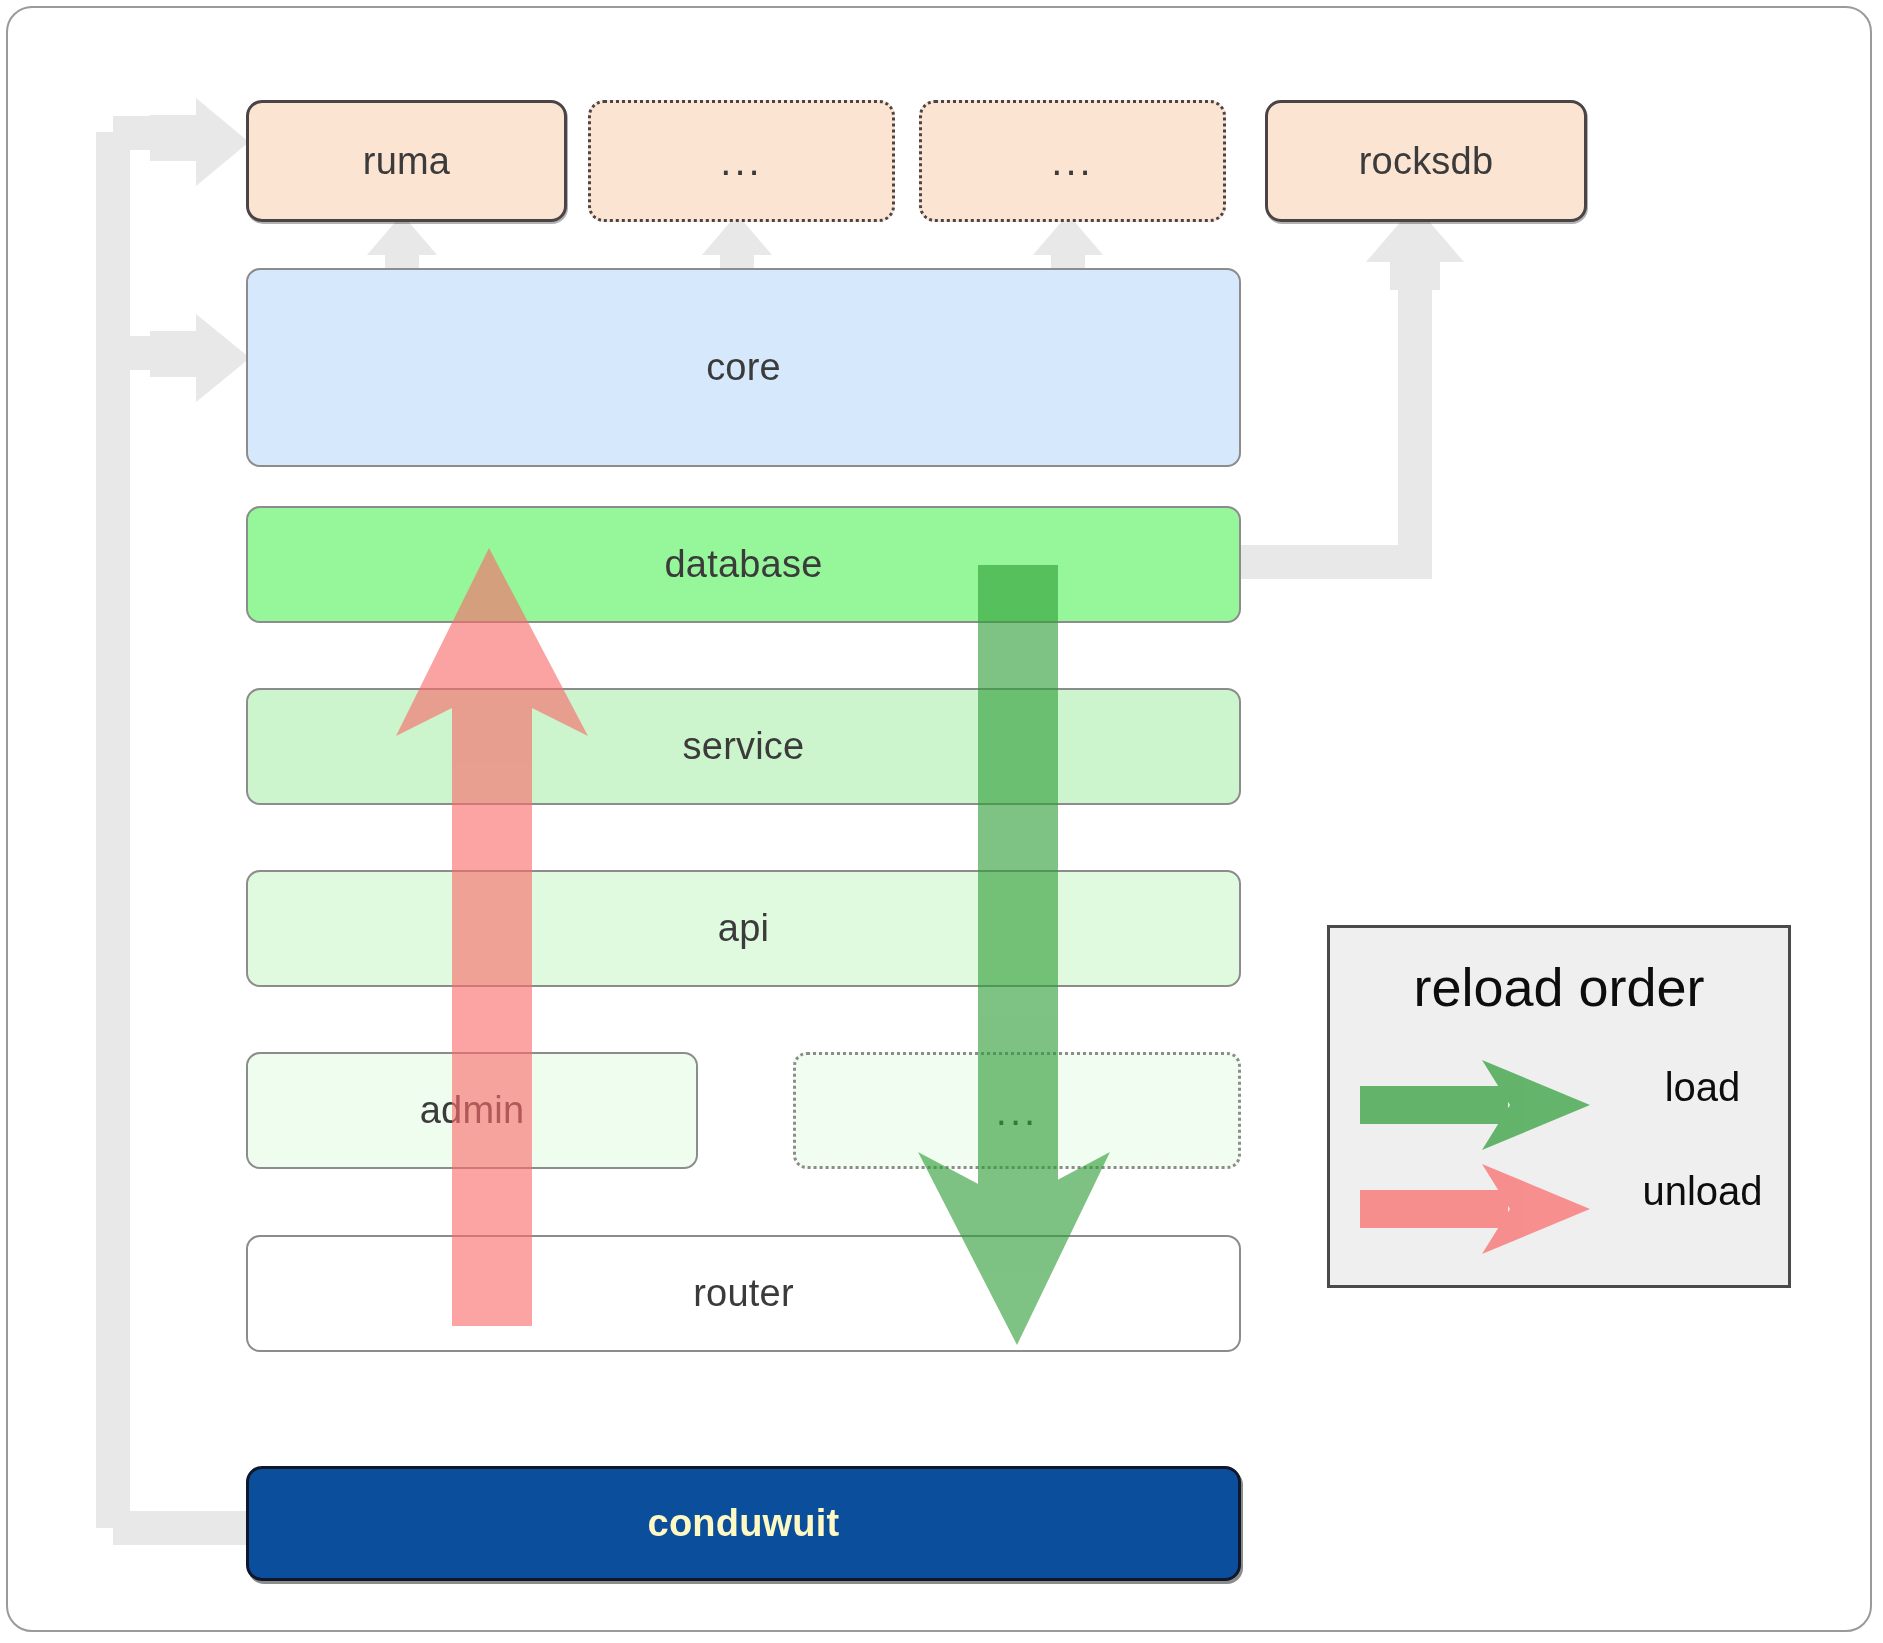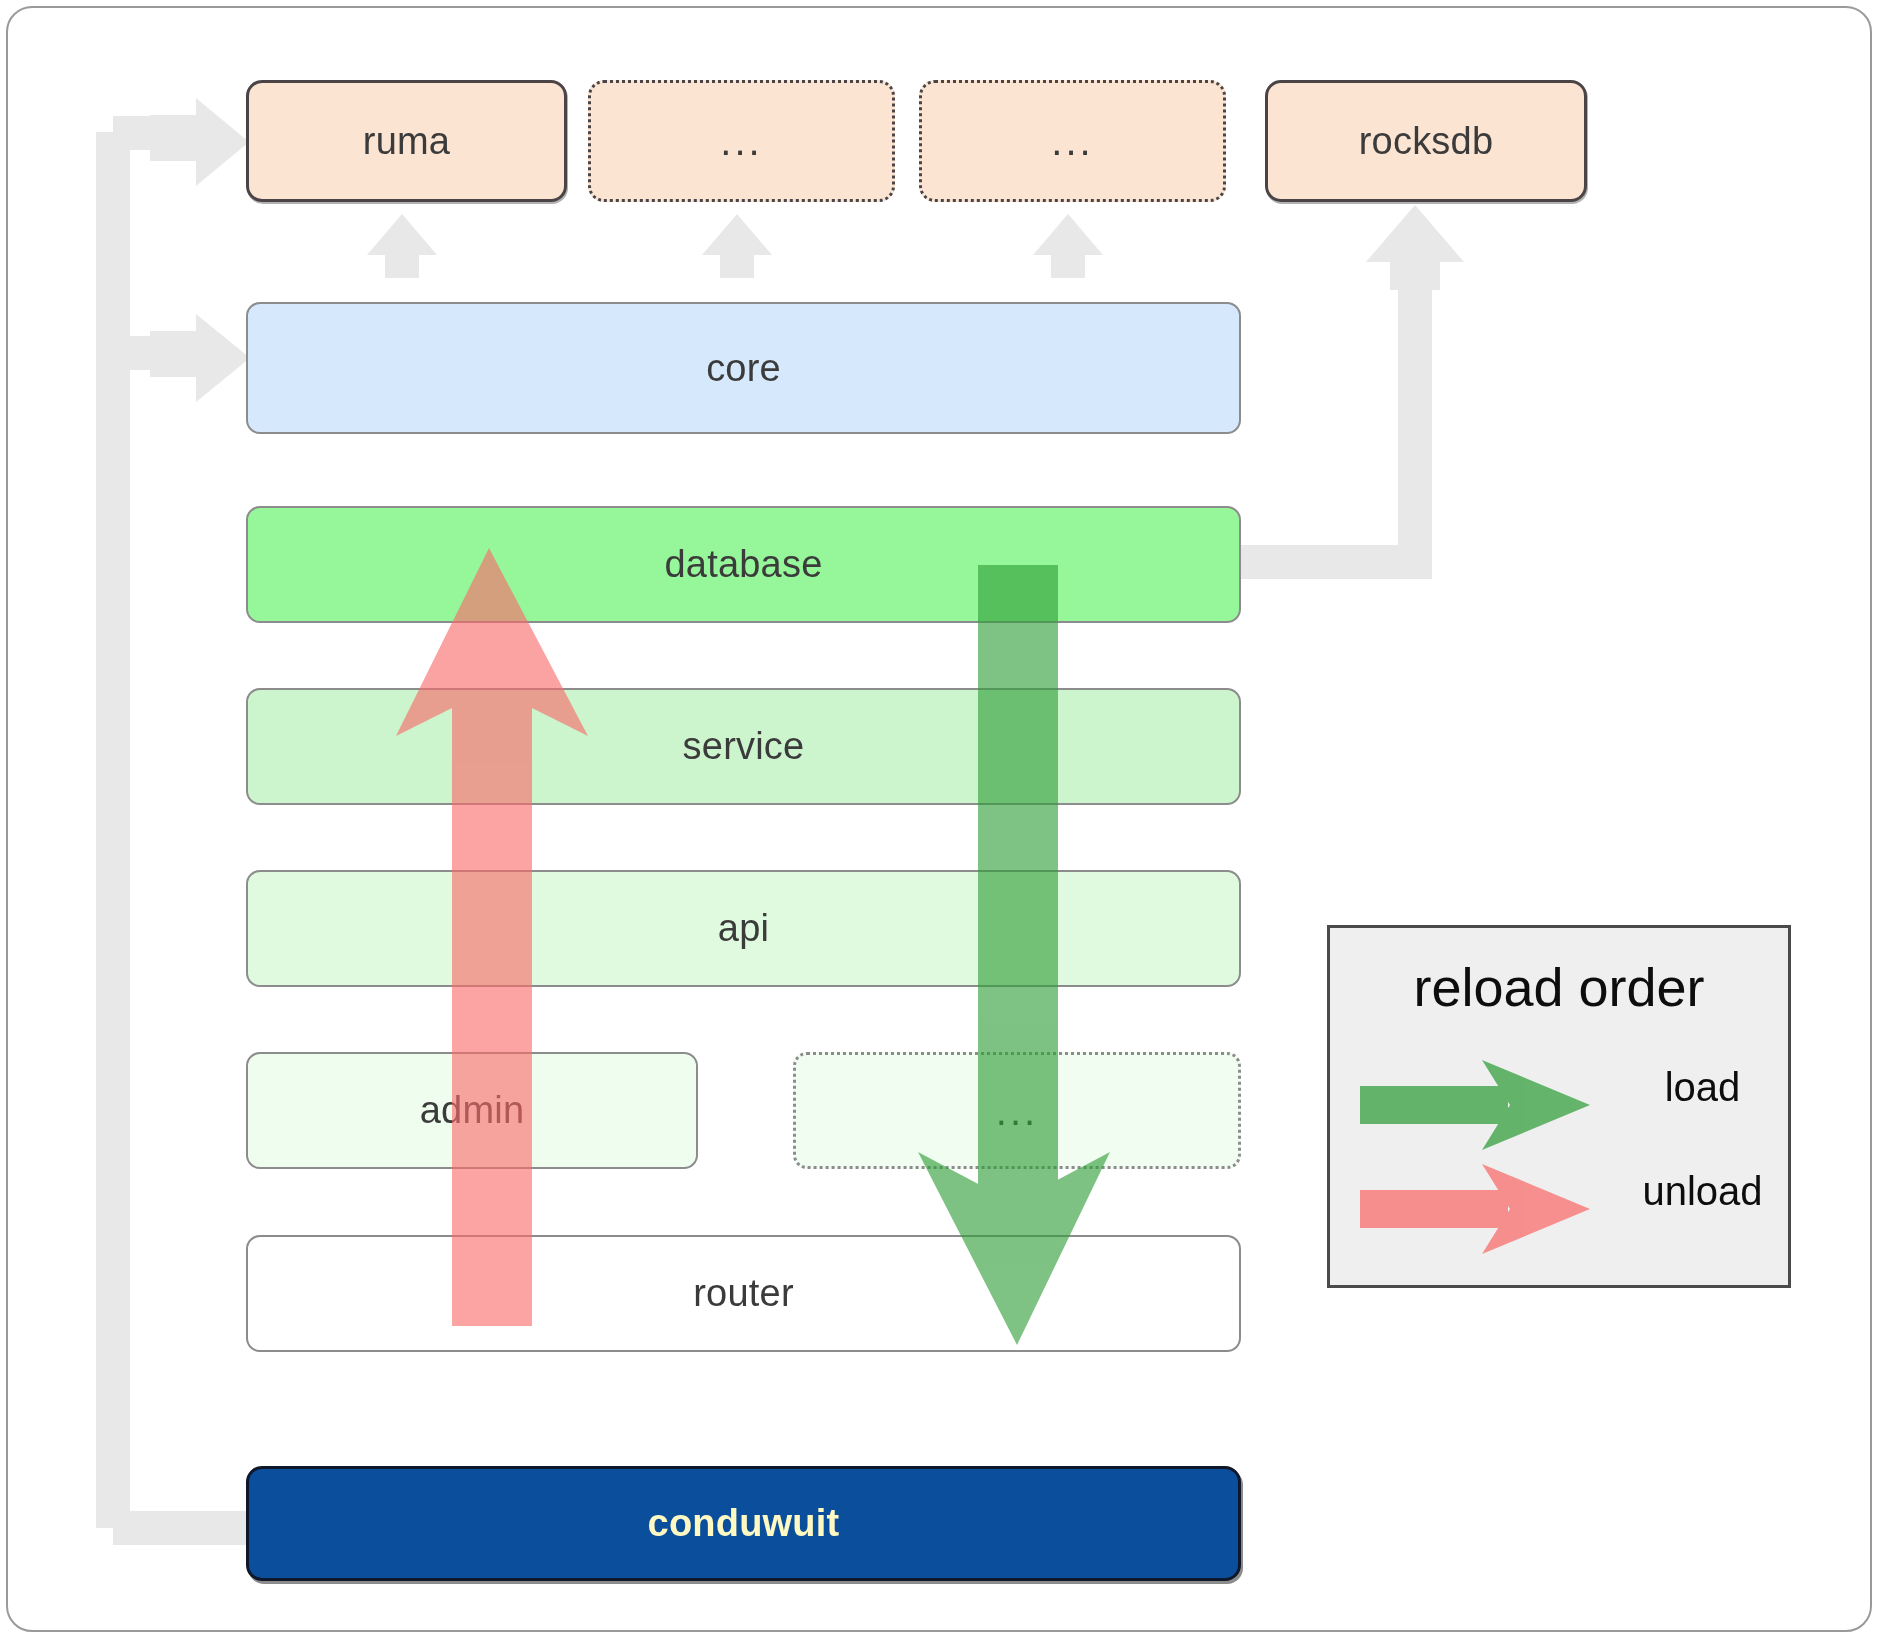--- a/index.html
+++ b/index.html
@@ -39,20 +39,21 @@
     color: #3b3b3b;
     letter-spacing: .2px;
   }
   .node .lbl { pointer-events: none; }
 
   .dep {
     background: #fce4d2;
     border: 3px solid #4a4446;
     border-radius: 16px;
     box-shadow: 1px 2px 0 rgba(0,0,0,.30);
+    margin-top: 20px;
   }
   .dep.dotted {
     border: 3px dotted #4a4446;
     box-shadow: none;
   }
   .dots { letter-spacing: 3px; font-size: 40px; line-height: .4; }
 
   .layer {
     border: 2px solid #8c8c8c;
     border-radius: 14px;
@@ -168,21 +169,21 @@
   <div class="node dep dotted" style="left:588px;top:80px;width:307px;height:122px;">
     <span class="lbl dots">...</span>
   </div>
   <div class="node dep dotted" style="left:919px;top:80px;width:307px;height:122px;">
     <span class="lbl dots">...</span>
   </div>
   <div class="node dep" style="left:1265px;top:80px;width:322px;height:122px;">
     <span class="lbl">rocksdb</span>
   </div>
 
-  <div class="node layer core" style="left:246px;top:268px;width:995px;height:132px;margin-top:34px;">
+  <div class="node layer core" style="left:246px;top:268px;width:995px;height:199px;">
     <span class="lbl">core</span>
   </div>
 
   <div class="node layer database database-box" style="left:246px;top:506px;width:995px;height:117px;">
     <span class="lbl">database</span>
   </div>
 
   <div class="node layer service" style="left:246px;top:688px;width:995px;height:117px;">
     <span class="lbl">service</span>
   </div>

